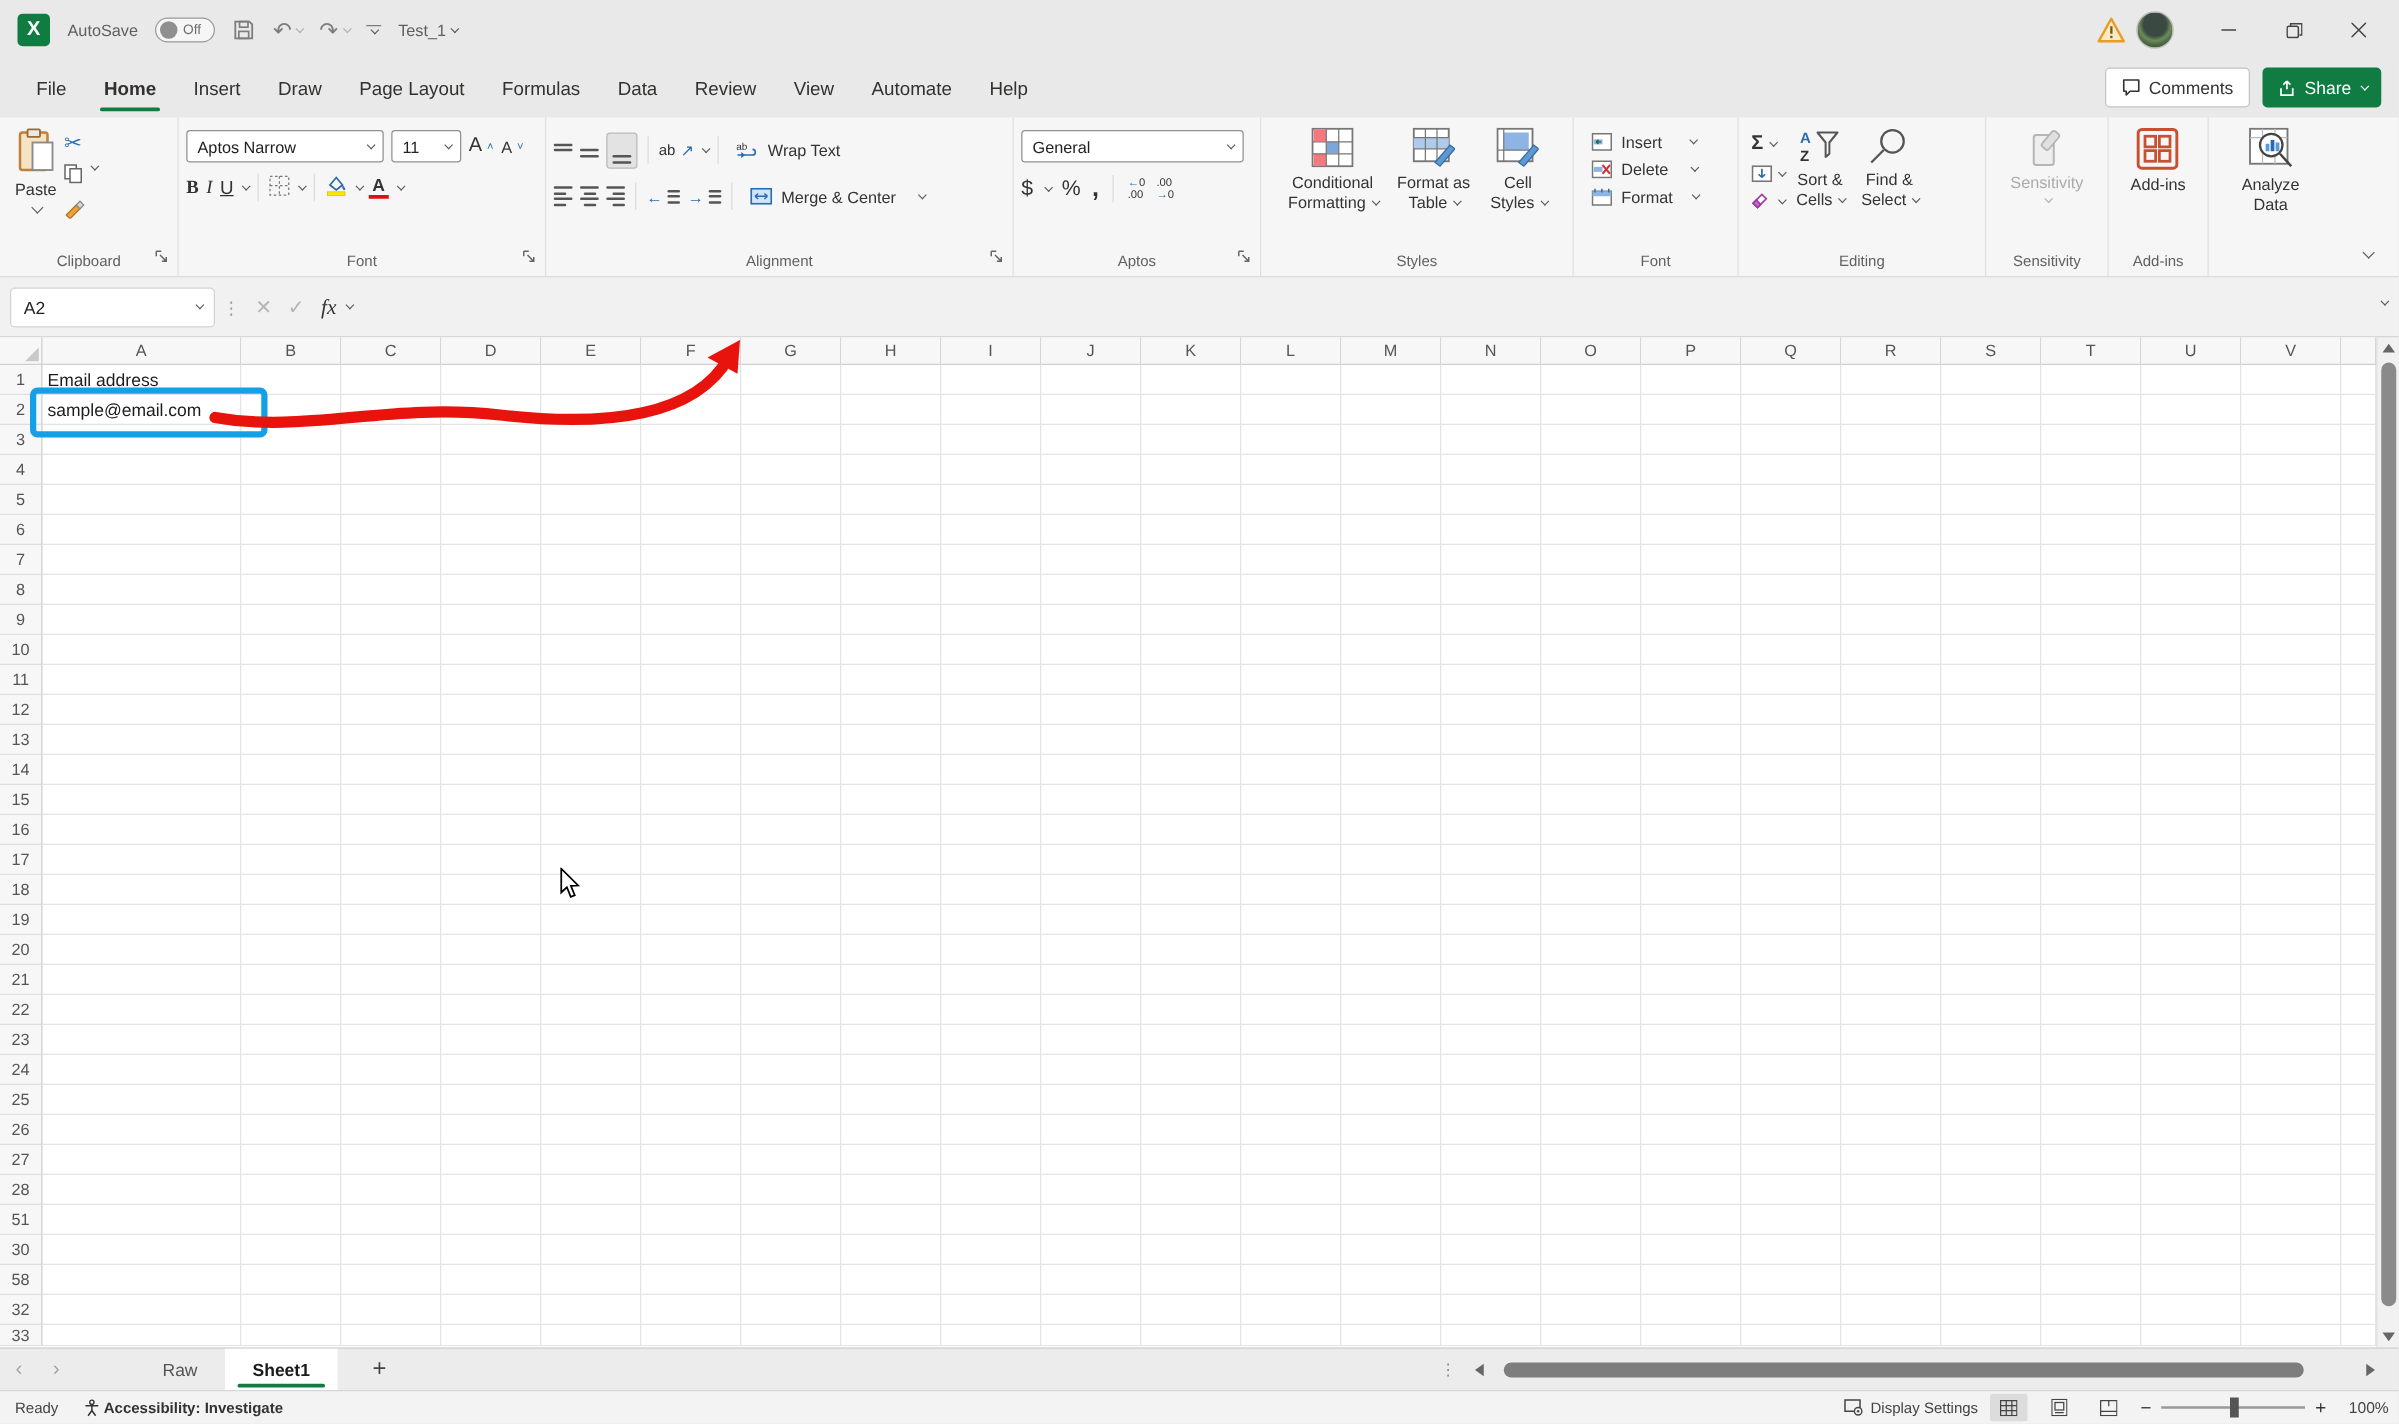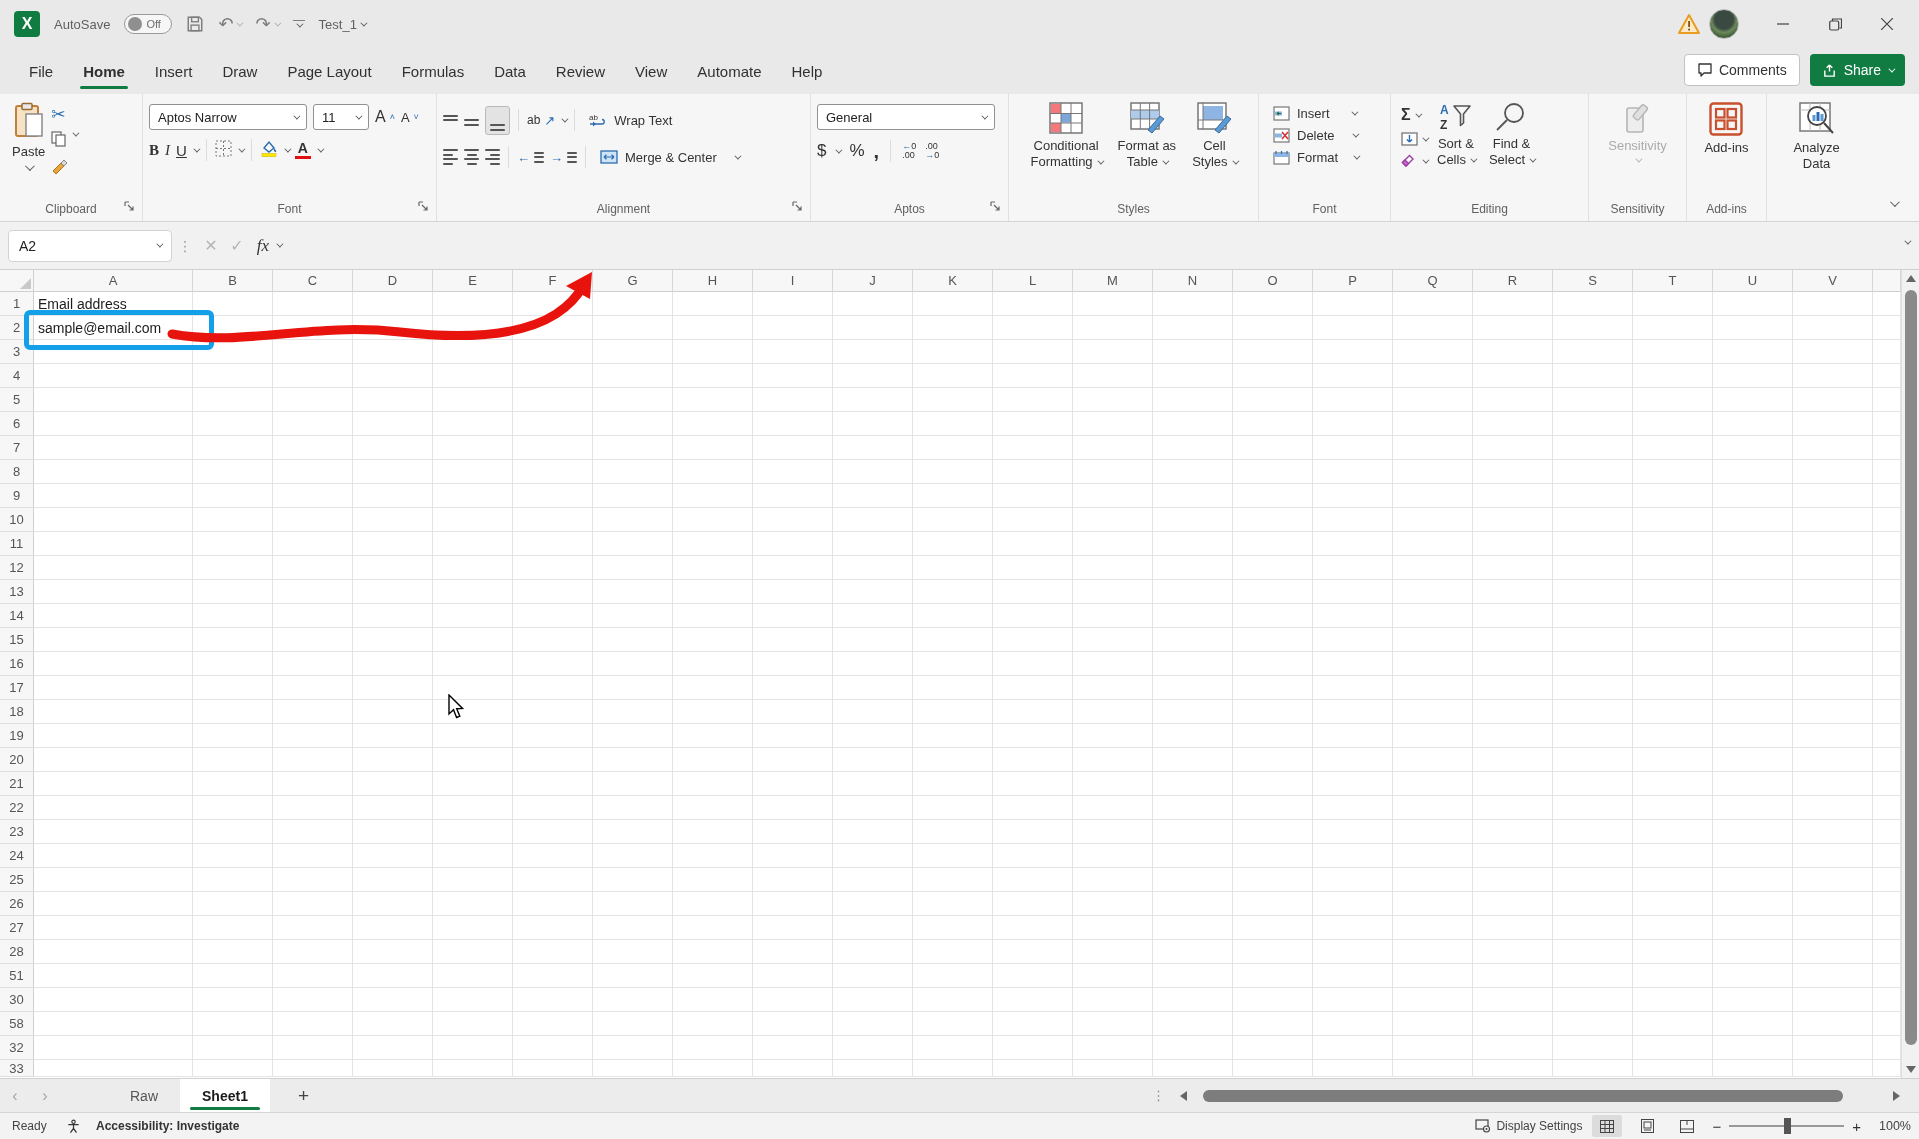--- a/index.html
+++ b/index.html
@@ -95,21 +95,21 @@
   #sb-dots { position:absolute; left:1152px; color:#8b8b8b; font-size:13px; }
   #hscroll { position:absolute; left:1180px; top:6px; width:720px; height:22px; display:flex; align-items:center; }
   #hs-left { width:0;height:0;border-top:5px solid transparent;border-bottom:5px solid transparent;border-right:7px solid #666; }
   #hs-right { width:0;height:0;border-top:5px solid transparent;border-bottom:5px solid transparent;border-left:7px solid #666; margin-left:6px; }
   #hs-track { flex:1; height:14px; margin-left:6px; position:relative; }
   #hs-thumb { position:absolute; left:10px; top:1px; width:640px; height:12px; background:#7d7d7d; border-radius:6px; }
 
   
   #statusbar { position:absolute; left:0; top:1112px; width:1919px; height:27px; background:#f3f3f3; border-top:1px solid #d6d6d6; display:flex; align-items:center; font-size:12px; color:#444; }
   #sb-ready { padding-left:12px; width:66px; }
-  #sb-access { display:flex; align-items:center; gap:15px; font-weight:bold; color:#333;justify-content:center; }
+  #sb-access { display:flex; align-items:center; gap:2px; font-weight:bold; color:#333;justify-content:center; }
   #sb-right { position:absolute; right:8px; display:flex; align-items:center; gap:10px; }
   .viewbtn { width:30px; height:22px; display:flex; align-items:center; justify-content:center; border-radius:2px; }
   .viewbtn.sel { background:#dcdcdc; }
   #zoom-slider { display:flex; align-items:center; gap:8px; }
   #zs-track { width:115px; height:2px; background:#999; position:relative; }
   #zs-handle { position:absolute; left:55px; top:-7px; width:7px; height:16px; background:#555; }
   #zoom-pct { width:40px; text-align:right; font-size:12.5px; }
 
   
   #blue-annotation { position:absolute; left:24px; top:310px; width:190px; height:40px; border:5px solid var(--selblue,#14A0E8); border-radius:6px; pointer-events:none; }

